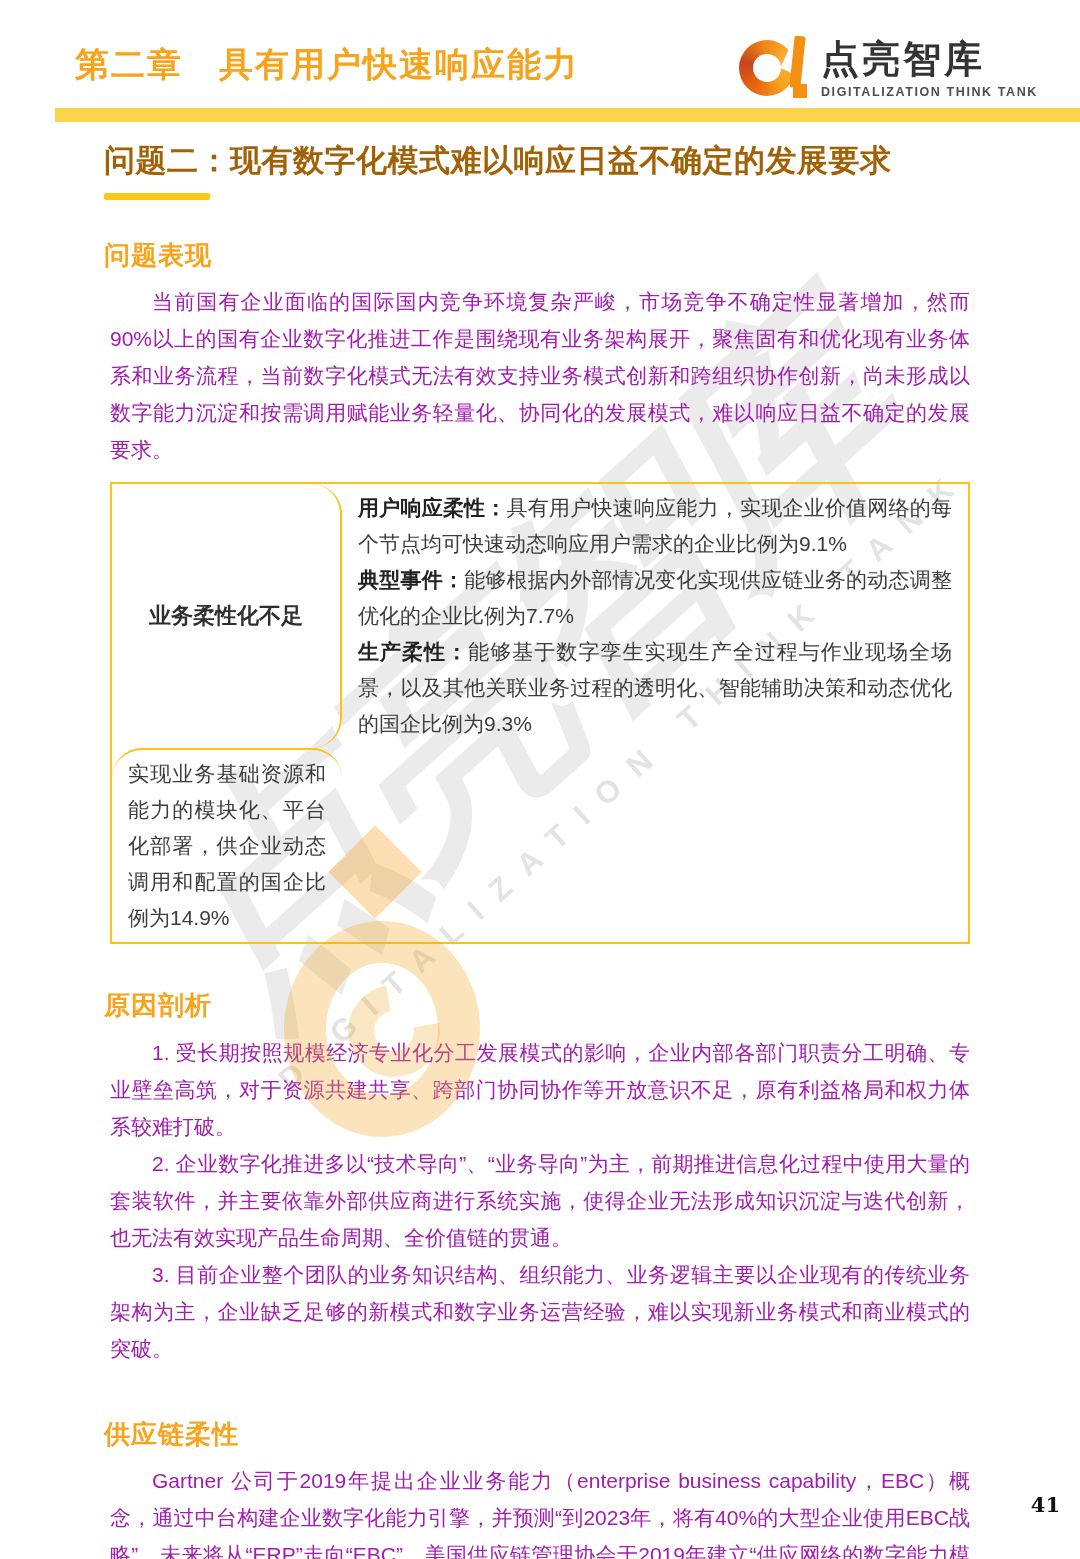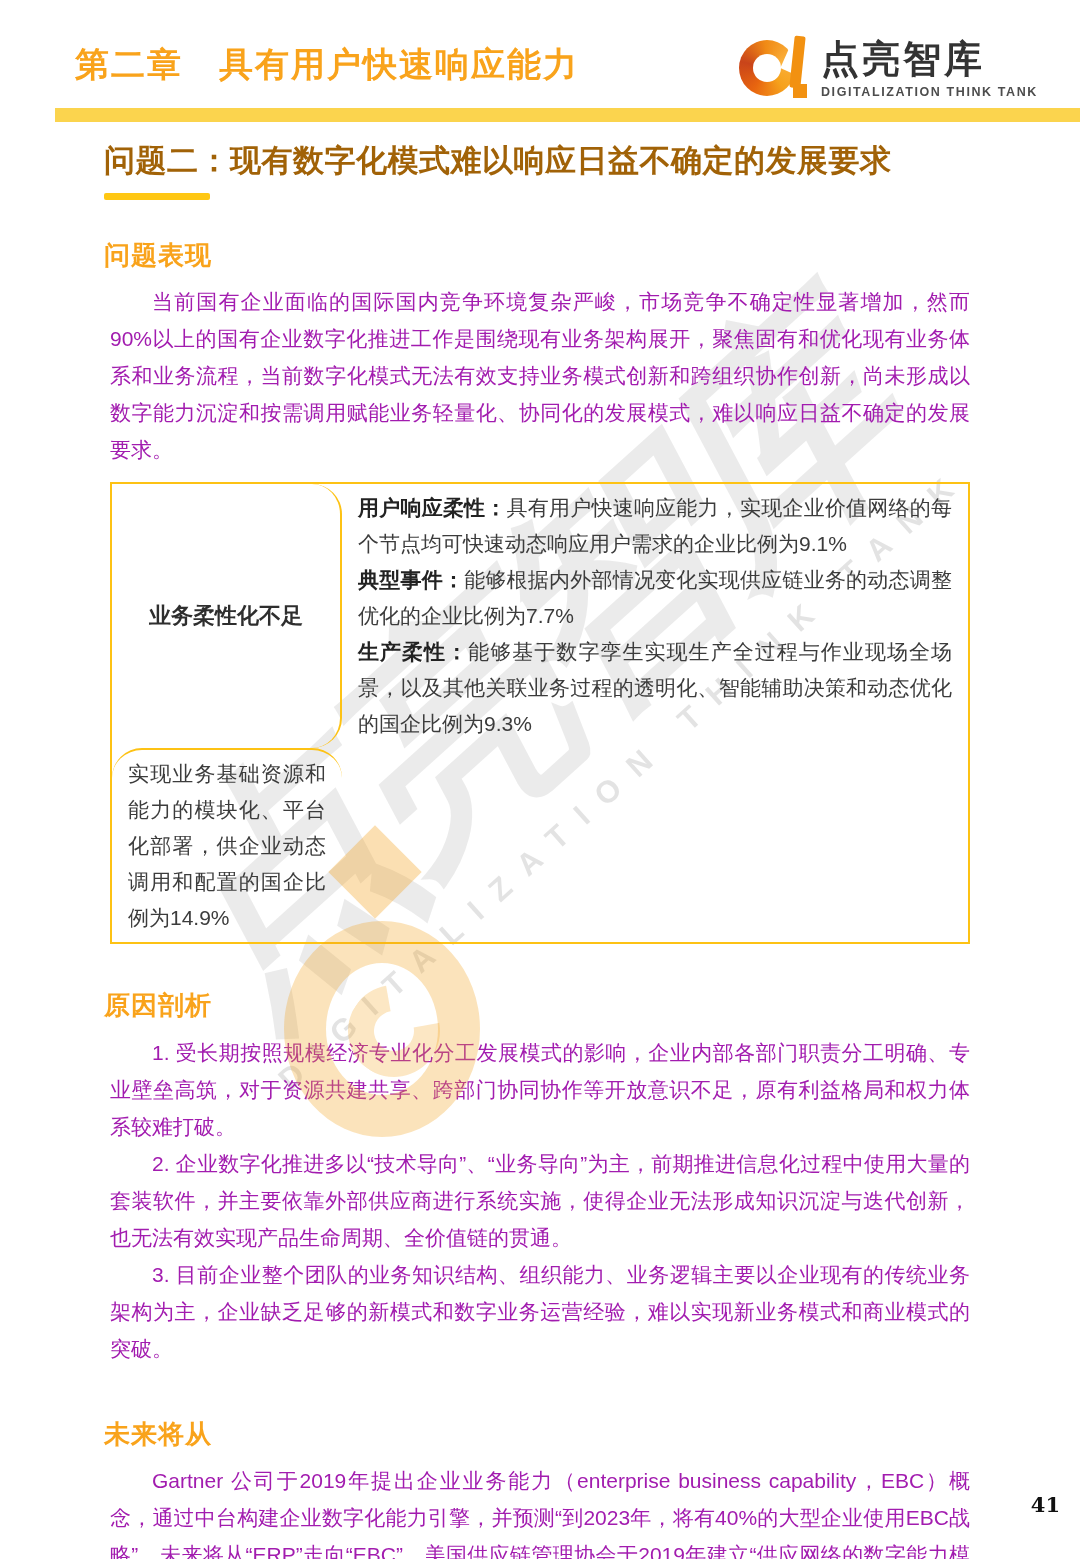--- a/index.html
+++ b/index.html
@@ -173,21 +173,21 @@
         <div class="cell cell-body rtop">
           <p class="titem"><span class="run-in"></span><span>实现业务基础资源和能力的模块化、平台化部署，供企业动态调用和配置的国企比例为14.9%</span></p>
         </div>
       </div>
 
       <h3 class="sec-heading mt2">原因剖析</h3>
       <p class="body-p first">1. 受长期按照规模经济专业化分工发展模式的影响，企业内部各部门职责分工明确、专业壁垒高筑，对于资源共建共享、跨部门协同协作等开放意识不足，原有利益格局和权力体系较难打破。</p>
       <p class="body-p tight">2. 企业数字化推进多以“技术导向”、“业务导向”为主，前期推进信息化过程中使用大量的套装软件，并主要依靠外部供应商进行系统实施，使得企业无法形成知识沉淀与迭代创新，也无法有效实现产品生命周期、全价值链的贯通。</p>
       <p class="body-p tight">3. 目前企业整个团队的业务知识结构、组织能力、业务逻辑主要以企业现有的传统业务架构为主，企业缺乏足够的新模式和数字业务运营经验，难以实现新业务模式和商业模式的突破。</p>
 
-      <h3 class="sec-heading mt3">未来将从</h3>
+      <h3 class="sec-heading mt3">供应链柔性</h3>
       <p class="body-p sec3-p">Gartner 公司于2019年提出企业业务能力（enterprise business capability，EBC）概念，通过中台构建企业数字化能力引擎，并预测“到2023年，将有40%的大型企业使用EBC战略”，未来将从“ERP”走向“EBC”。美国供应链管理协会于2019年建立“供应网络的数字能力模型（DCM），通过调整传统的筒仓式为协同式工作方式，并且利用数字能力以及建立综合供应网络的数据来提高组织的智能化程度。</p>
     </main>
   </div>
 
   <div class="wm-logo">
     <div class="wm-diamond"></div>
     <div class="wm-ring"></div>
     <div class="wm-ring-inner"></div>
   </div>
 

